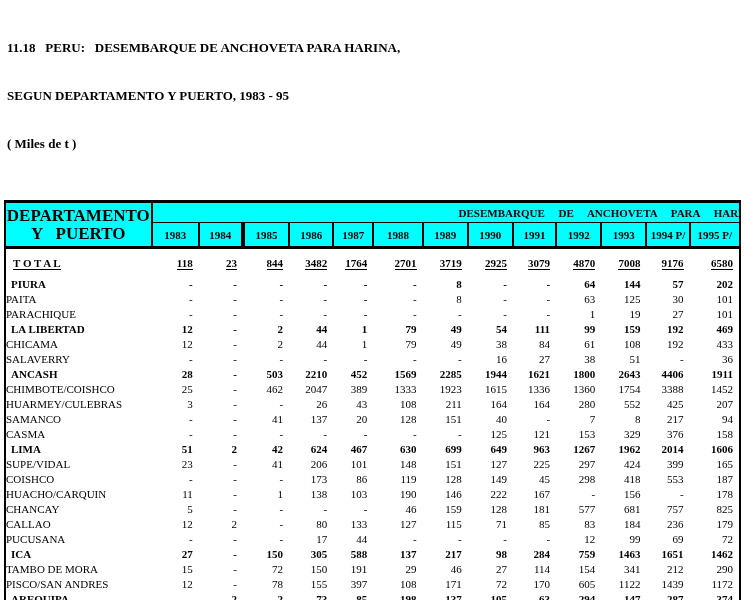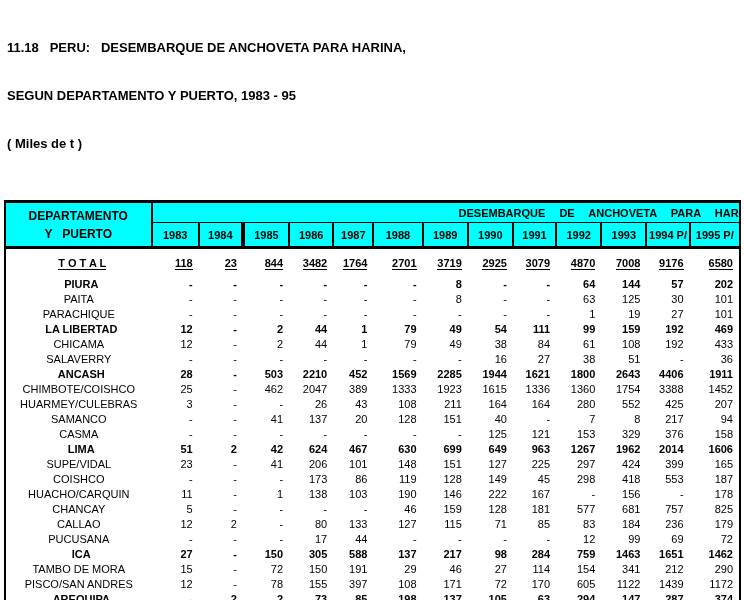--- a/index.html
+++ b/index.html
@@ -1,38 +1,38 @@
 <!DOCTYPE html>
 <html style="--header-bg: #00FFFF; --page-bg: #FFFFFF;"><head>
 <meta charset="utf-8">
 <style>
   html,body{margin:0;padding:0;background:#fff;}
   .page{position:relative;width:744px;height:600px;background:var(--page-bg,#fff);
-        font-family:Liberation Sans, sans-serif;color:#000;overflow:hidden;}
+        font-family:Liberation Serif, serif;color:#000;overflow:hidden;}
   .title-block{padding:8px 0 0 7px;font-weight:bold;font-size:13px;line-height:16px;white-space:pre;}
   table.stats{border-collapse:collapse;table-layout:fixed;width:737px;margin:16px 0 0 4px;
         border-left:2px solid #000;border-right:2px solid #000;
         border-top:3px solid #000;border-bottom:3px solid #000;}
   col.c-label{width:146px;}
   col.c1{width:47px;}col.c2{width:44px;}col.c3{width:46px;}col.c4{width:44px;}
   col.c5{width:40px;}col.c6{width:49px;}col.c7{width:45px;}col.c8{width:45px;}
   col.c9{width:43px;}col.c10{width:45px;}col.c11{width:45px;}col.c12{width:43px;}col.c13{width:50px;}
   th,td{padding:0;margin:0;overflow:hidden;white-space:nowrap;}
   .corner{background:var(--header-bg,#00FFFF);border-right:2px solid #000;border-bottom:3px solid #000;
-        font-size:12px;font-weight:bold;text-align:center;vertical-align:middle;}
+        font-size:17px;font-weight:bold;text-align:center;vertical-align:middle;}
   .corner div{white-space:pre;line-height:18px;}
   .span-head{background:var(--header-bg,#00FFFF);border-bottom:1px solid #000;height:19px;
         font-size:11px;font-weight:bold;text-align:left;vertical-align:middle;}
   .span-head span{display:block;padding-left:306px;word-spacing:11px;}
   th.year{background:var(--header-bg,#00FFFF);border-left:2px solid #000;border-bottom:3px solid #000;
         font-size:11px;font-weight:bold;text-align:center;height:23px;vertical-align:middle;}
   th.year.thick{border-left:4px solid #000;}
   tbody td{font-size:11px;height:15px;line-height:15px;vertical-align:middle;}
   td.val{text-align:right;padding-right:6px;}
-  td.lbl{text-align:center;}
+  td.lbl{text-align:left;}
   tr.total-row td{font-weight:bold;height:28px;}
   tr.total-row td.lbl{padding-left:7px;}
   tr.department td{font-weight:bold;}
   tr.department td.lbl{padding-left:5px;margin-top:32px;}
   tr.port td.lbl{font-weight:normal;margin-left:31px;}
   tr.port td.val{font-weight:normal;}
   .u{border-bottom:1px solid #000;padding-bottom:0;}
 </style>
 </head>
 <body>

